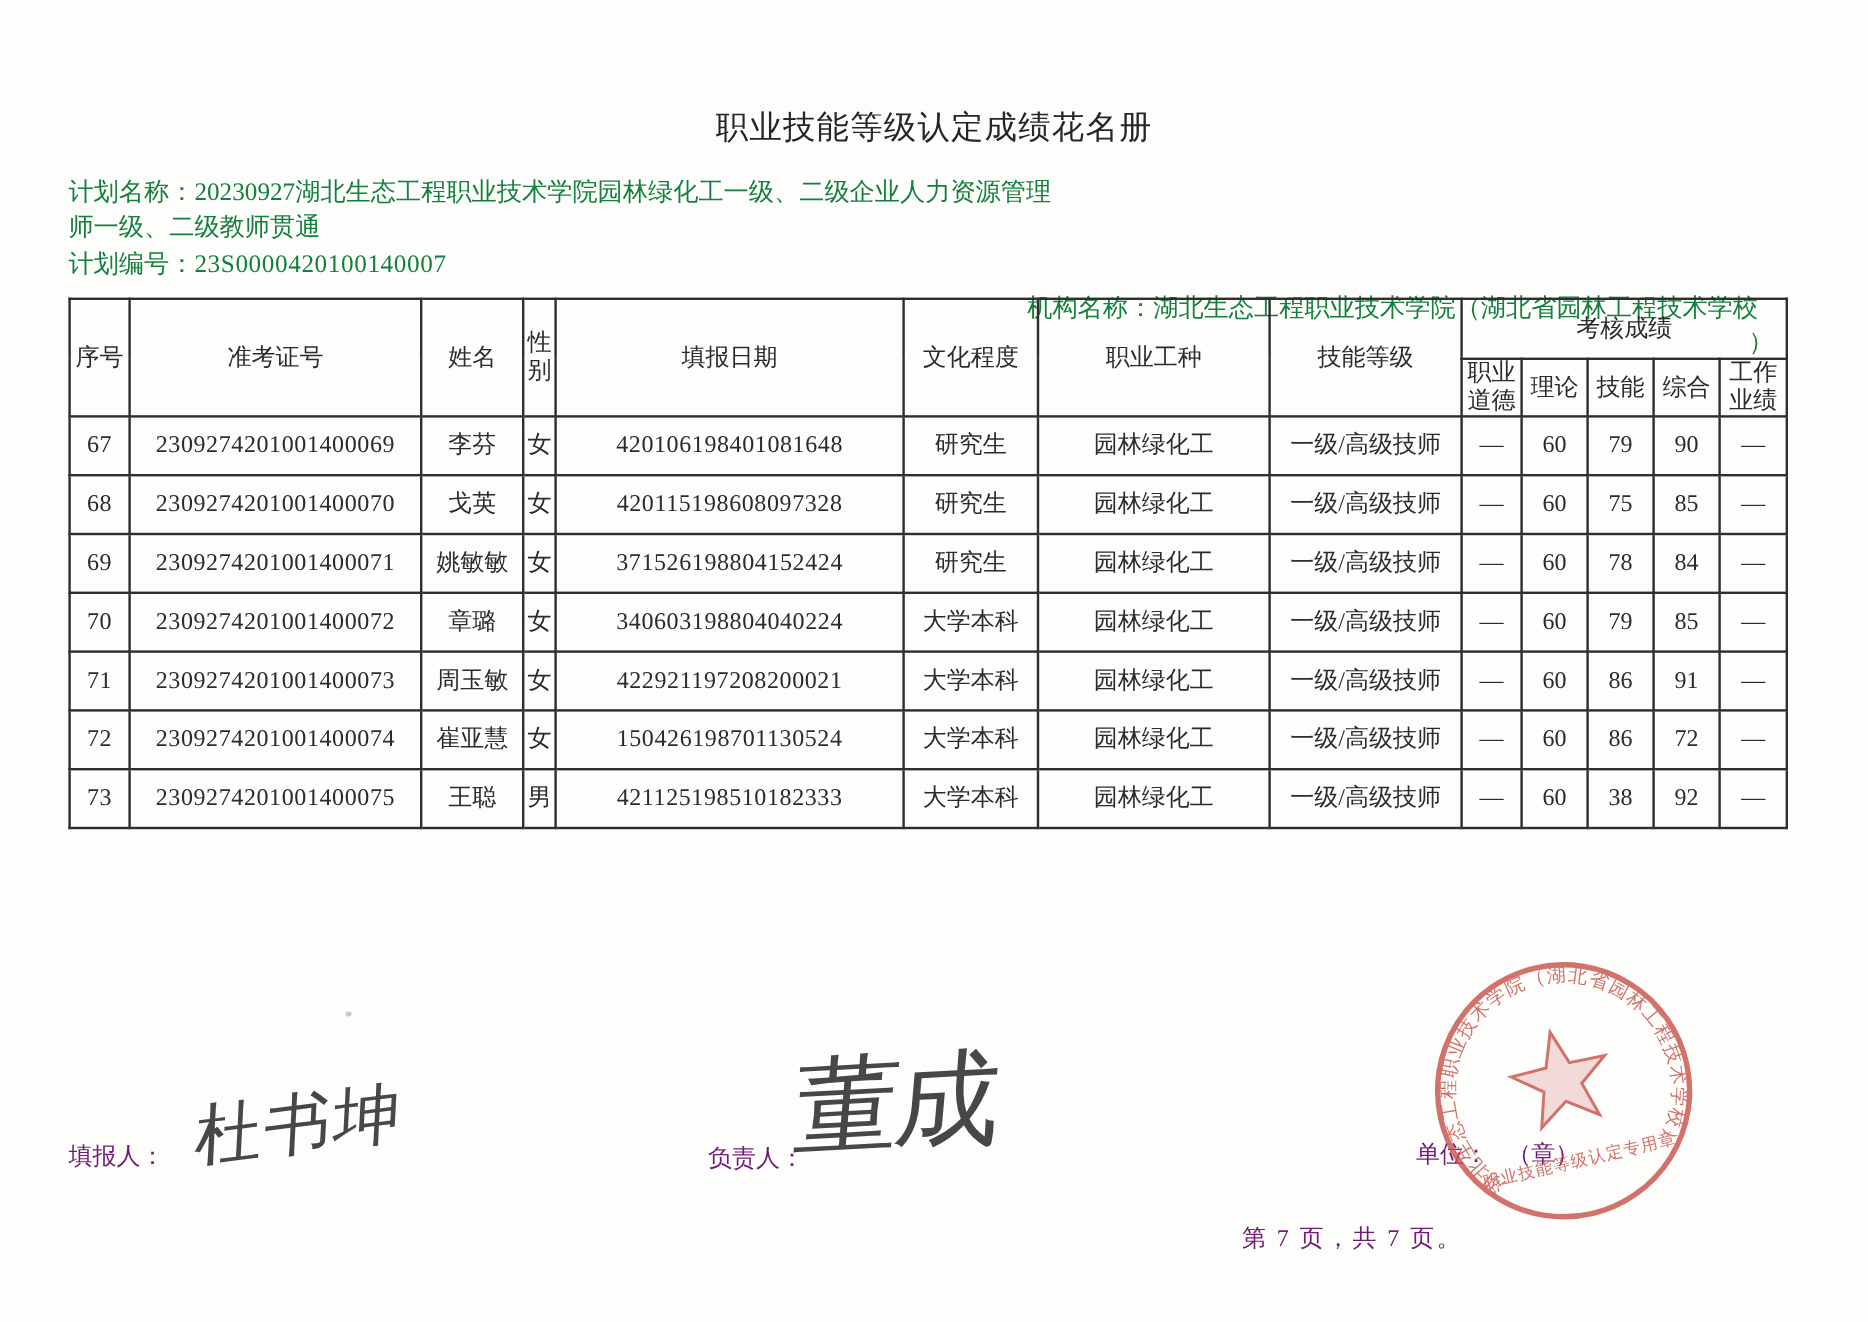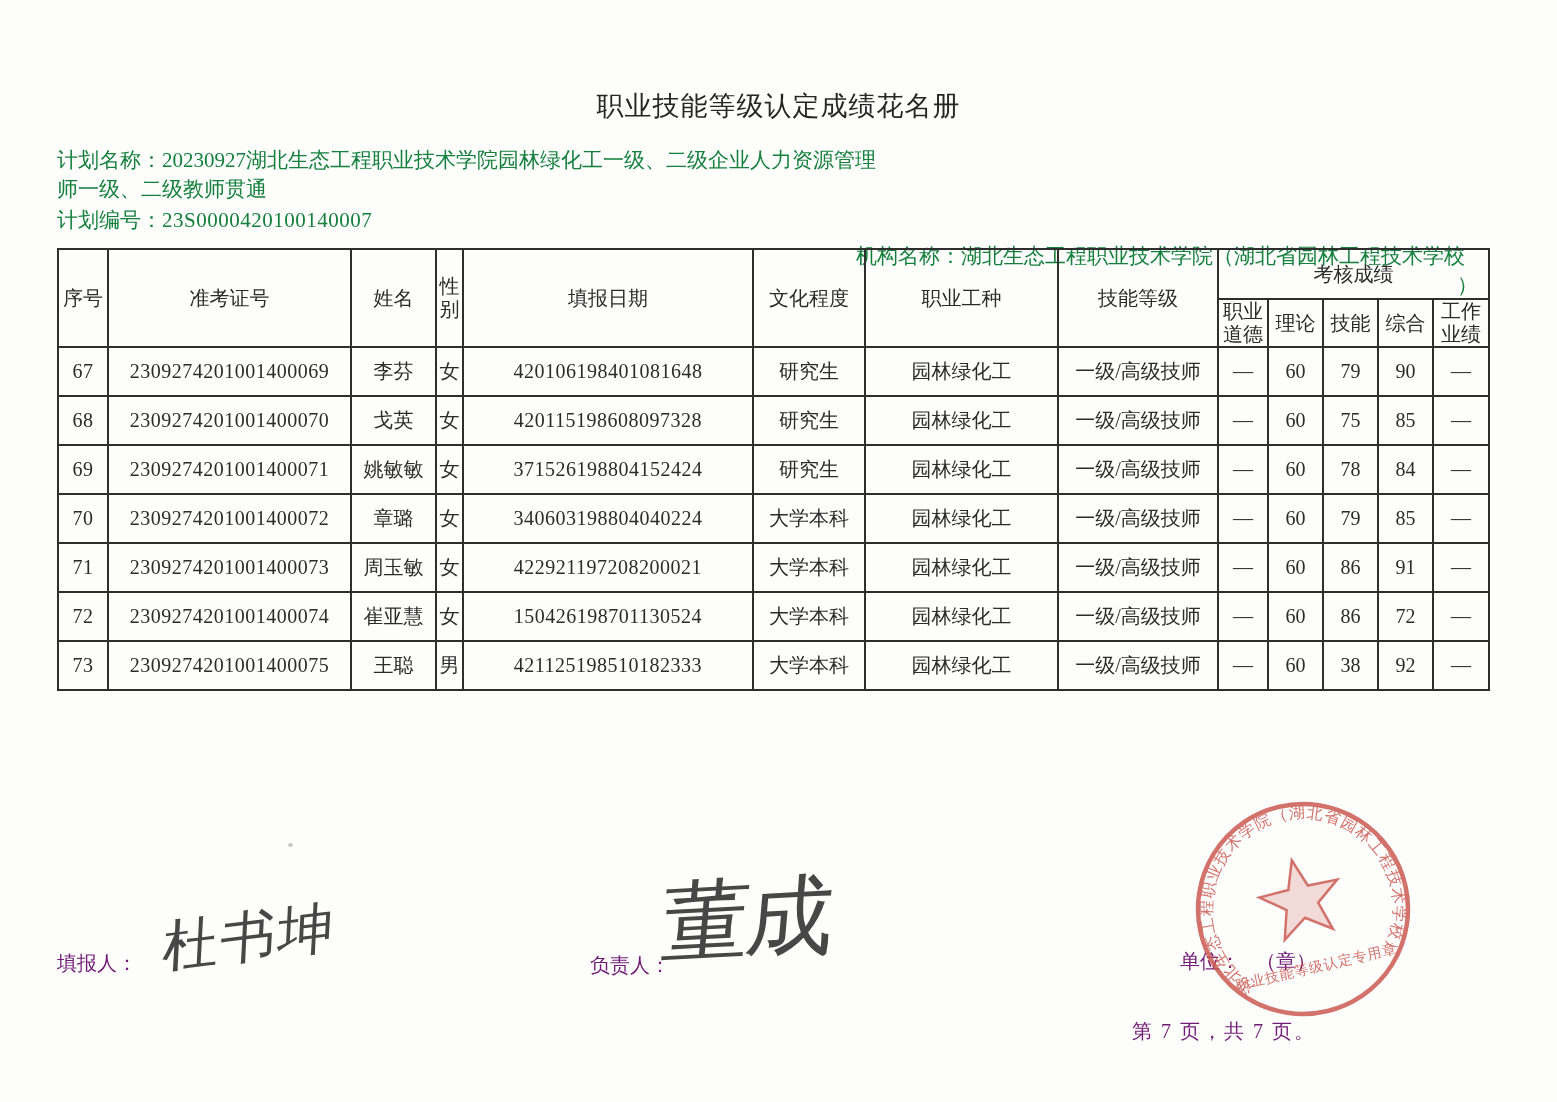--- a/index.html
+++ b/index.html
@@ -33,21 +33,21 @@
   }
   table.roster thead tr.h1 th { height:50px; }
   table.roster thead tr.h2 th { height:48px; }
   table.roster tbody td { height:49px; }
   .num { letter-spacing:0.5px; }
 
   .foot-label { position:absolute; font-size:20px; color:#701a75; }
   .lbl-filler  { left:57px;  top:950px; }
   .lbl-manager { left:590px; top:952px; }
   .lbl-unit    { left:1180px; top:948px; display:flex; gap:16px; }
-  .page-info   { left:1132px; top:1018px; letter-spacing:2px; }
+  .page-info   { left:1035px; top:1018px; letter-spacing:2px; }
 
   .sig {
     position:absolute; color:#474747; white-space:nowrap;
     font-family:"DejaVu Serif","Liberation Serif",serif;
   }
   .sig-filler  { left:162px; top:900px; font-size:56px; transform:rotate(-7deg) skewX(-10deg); letter-spacing:2px; }
   .sig-manager { left:662px; top:860px; font-size:88px; transform:rotate(-3deg) skewX(-8deg); letter-spacing:-4px; }
 
   .stamp {
     position:absolute; left:1188px; top:793px; width:230px; height:232px;

